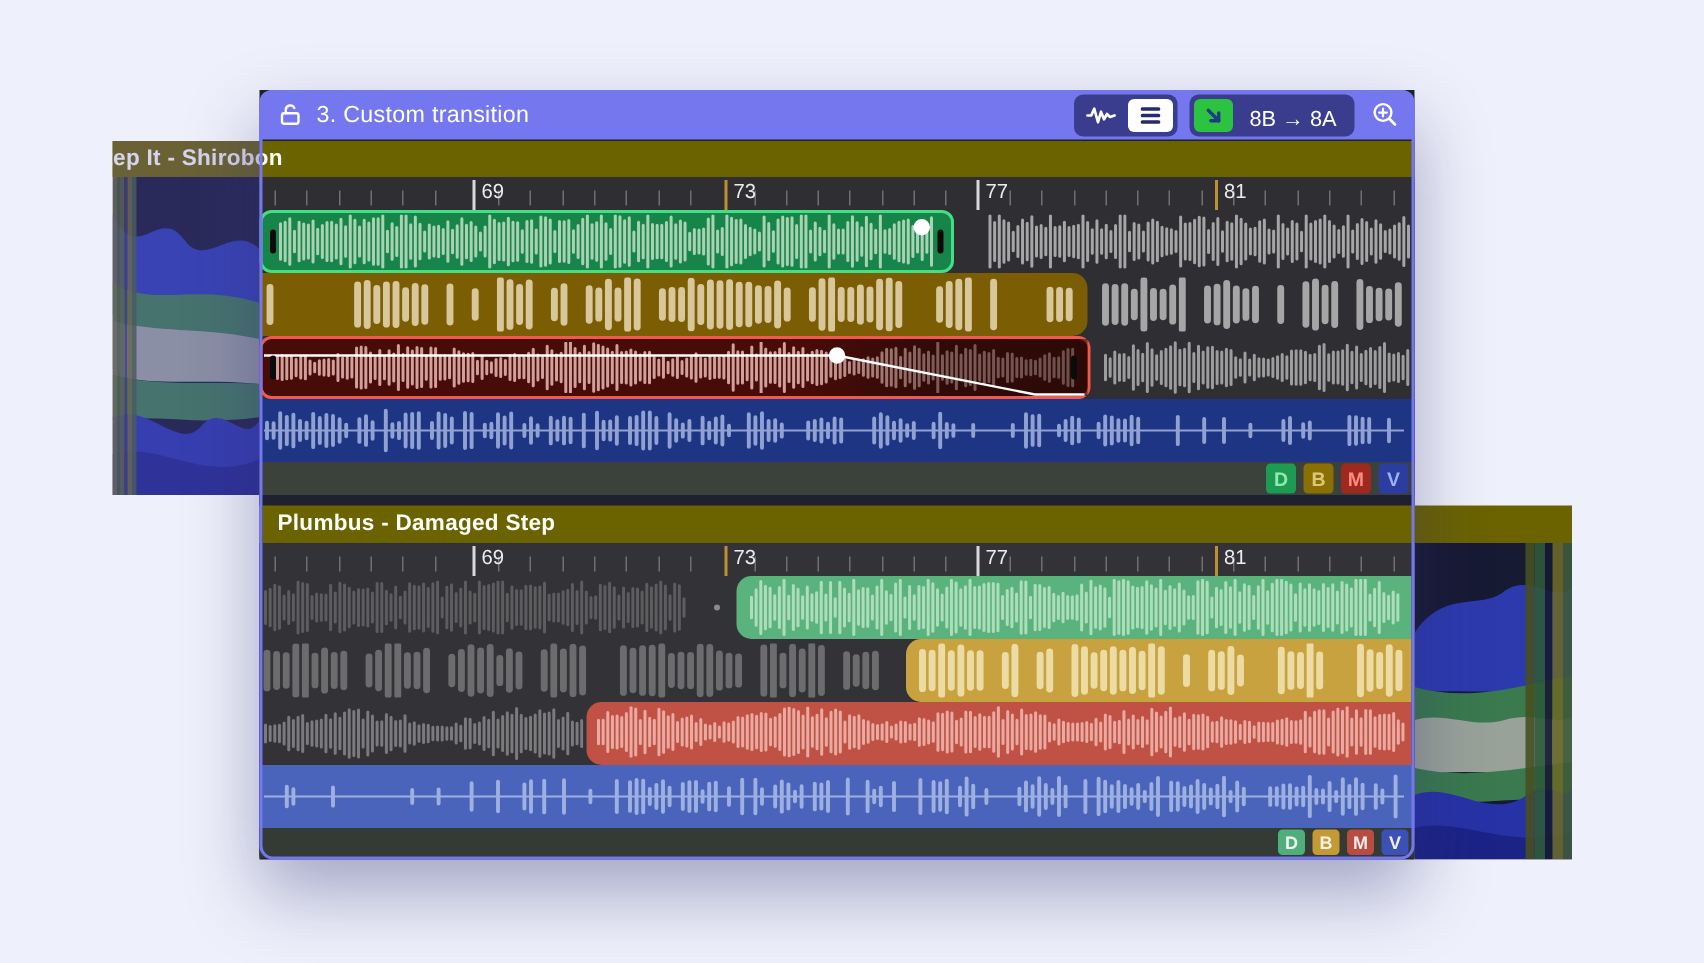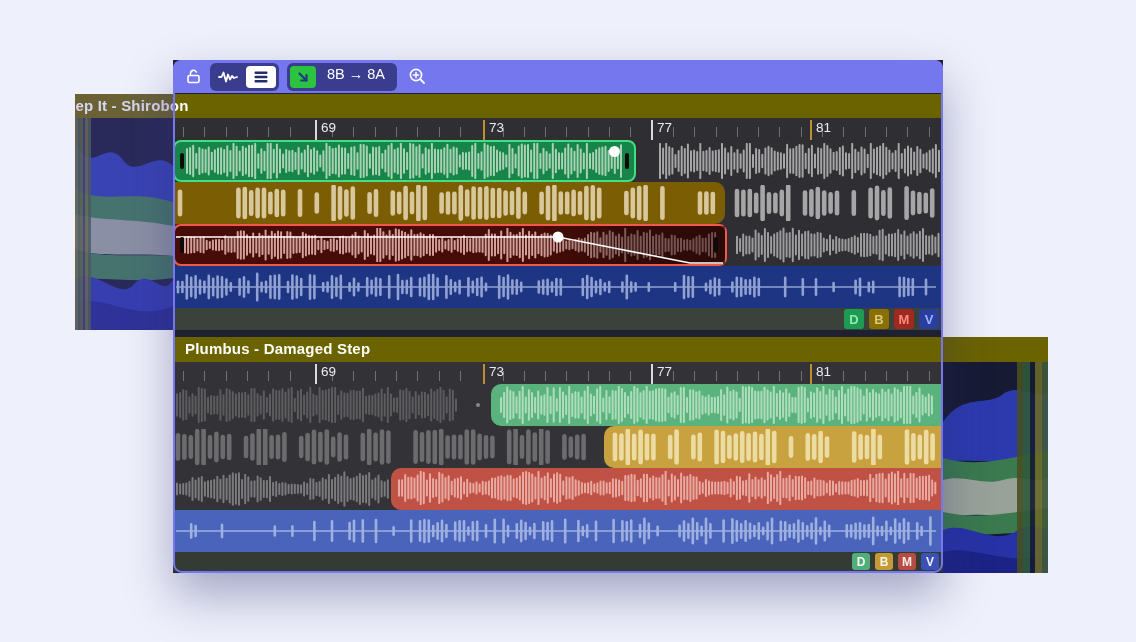--- a/index.html
+++ b/index.html
@@ -11,21 +11,21 @@
   .art-right{left:943px;top:362px;width:105px;height:211px;}
   
   .panelbg{left:173px;top:60px;width:770px;height:513px;background:#1f2130;z-index:1;}
   .frame{left:173px;top:60px;width:770px;height:513px;border:2px solid #7477ed;border-radius:9px;
          box-sizing:border-box;z-index:8;pointer-events:none;box-shadow:0 22px 48px rgba(45,45,110,.38);}
   .lefttint{left:75px;top:94px;width:98px;height:236px;background:rgba(104,96,206,.26);z-index:4;pointer-events:none;}
   
   .titlebar{left:173px;top:60px;width:770px;height:33px;background:#7477ed;border-radius:8px 8px 0 0;
             z-index:3;display:flex;align-items:center;box-sizing:border-box;padding:0 8px 0 12px;}
   .tb-title{color:#fff;font-size:15.5px;font-weight:500;letter-spacing:.2px;margin-left:9px;flex:1;}
-  .grp{background:#3a3d8e;border-radius:6px;display:flex;align-items:flex-start;padding:3px;gap:3px;margin-left:8px;}
+  .grp{background:#3a3d8e;border-radius:6px;display:flex;align-items:flex-end;padding:3px;gap:3px;margin-left:8px;}
   .tbtn{width:30px;height:22px;border-radius:4px;display:flex;align-items:center;justify-content:center;}
   .tbtn.active{background:#fff;}
   .keybtn{width:26px;height:22px;border-radius:4px;background:#2bc33f;display:flex;align-items:center;justify-content:center;}
   .keytxt{color:#fff;font-size:14.5px;font-weight:500;padding:0 9px 0 8px;}
   .zoombtn{margin-left:8px;display:flex;align-items:center;justify-content:center;width:24px;height:24px;}
   
   .thead{height:24px;background:#6b6300;z-index:2;overflow:hidden;}
   .thead1{left:75px;top:94px;width:868px;}
   .thead2{left:175px;top:337px;width:873px;height:25px;}
   .ttitle{position:absolute;top:3px;color:#fdfdfa;font-size:15px;font-weight:600;letter-spacing:.2px;white-space:nowrap;}
@@ -119,20 +119,21 @@
     <span class="ttitle">Step It - Shirobon</span>
   </div>
 
   <div class="abs titlebar">
     <span style="display:flex;">
       <svg width="17" height="17" viewBox="0 0 17 17">
         <rect x="3" y="7.5" width="11" height="7" rx="1.5" fill="none" stroke="#fff" stroke-width="1.6"></rect>
         <path d="M5.5 7.5 V5.1 A3 3 0 0 1 11.2 4.0" fill="none" stroke="#fff" stroke-width="1.6" stroke-linecap="round"></path>
       </svg>
     </span>
+    <span class="tb-title">3. Custom transition</span>
 
     <div class="grp">
       <div class="tbtn">
         <span style="display:flex;">
           <svg width="20" height="14" viewBox="0 0 20 14">
             <polyline points="1,7 3.5,7 5.5,2.5 8,11.5 10,4.5 12,9.5 14,6 16,8 19,7" fill="none" stroke="#fff" stroke-width="1.8" stroke-linecap="round" stroke-linejoin="round"></polyline>
           </svg>
         </span>
       </div>
       <div class="tbtn active">

